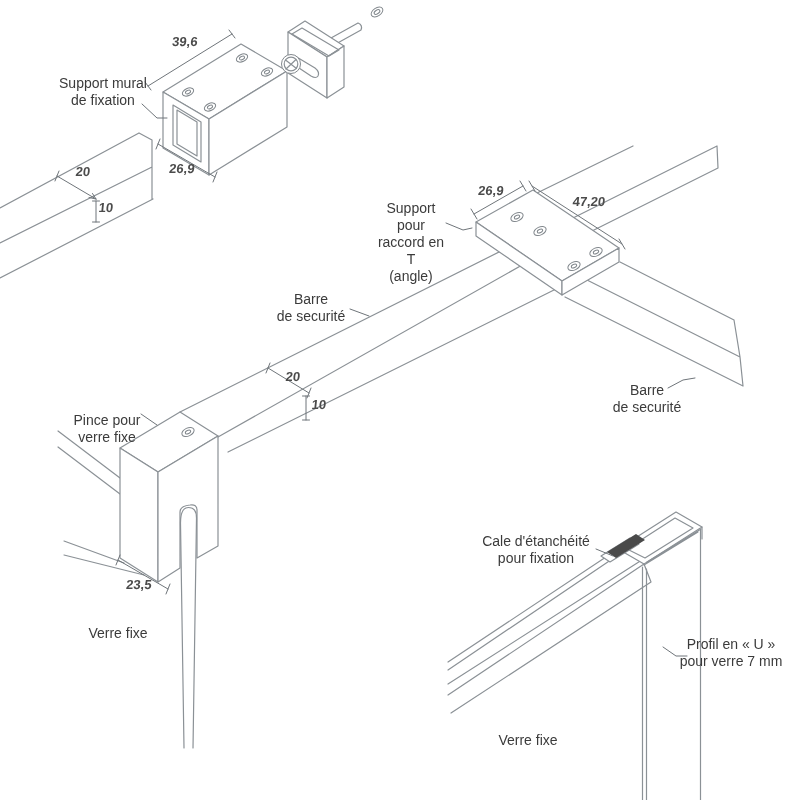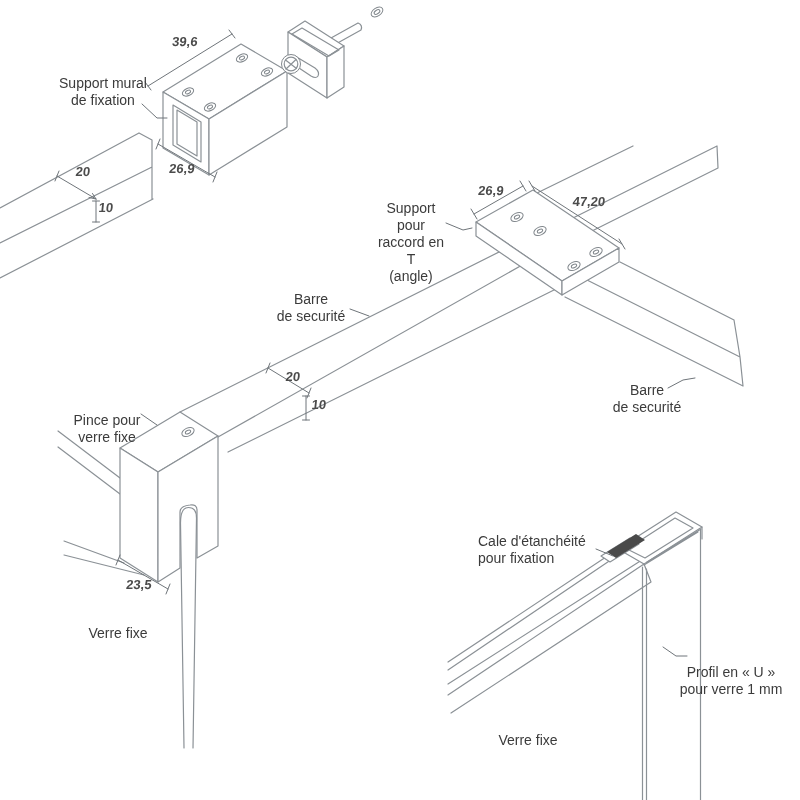--- a/index.html
+++ b/index.html
@@ -6,21 +6,21 @@
   #stage{position:relative;width:800px;height:800px;background:#ffffff;overflow:hidden;
          font-family:"Liberation Sans",sans-serif;}
   #drawing{position:absolute;left:0;top:0;}
   .ln{fill:none;stroke:#8b9196;stroke-width:1.2;stroke-linecap:round;stroke-linejoin:round;}
   .face{fill:#ffffff;stroke:#8b9196;stroke-width:1.2;stroke-linejoin:round;}
   .hole{fill:#ffffff;stroke:#82888d;stroke-width:1;}
   .dim{fill:none;stroke:#6f757a;stroke-width:1;stroke-linecap:round;}
   .leader{fill:none;stroke:#6f757a;stroke-width:1;stroke-linecap:round;stroke-linejoin:round;}
   .seal{fill:#4a4a4a;stroke:none;}
   .lbl{position:absolute;font-size:14px;line-height:1.22;color:#3b3b3b;text-align:center;}
-  .lbl.right{text-align:left;}
+  .lbl.right{text-align:center;}
   .dim-lbl{position:absolute;font-size:13px;font-weight:700;color:#4b4b4b;
            text-align:center;transform:skewX(-6deg);}
 </style>
 </head>
 <body>
 
 <div id="stage">
 
   <svg id="drawing" width="800" height="800" viewBox="0 0 800 800">
 
@@ -192,23 +192,23 @@
 
   <div class="lbl" style="left:84px;top:625px;width:68px;">
     <div>Verre fixe</div>
   </div>
 
   <div class="lbl right" style="left:478px;top:533px;width:116px;">
     <div>Cale d'étanchéité</div>
     <div>pour fixation</div>
   </div>
 
-  <div class="lbl" style="left:678px;top:664px;width:106px;">
+  <div class="lbl" style="left:678px;top:636px;width:106px;">
     <div>Profil en « U »</div>
-    <div>pour verre 1 mm</div>
+    <div>pour verre 7 mm</div>
   </div>
 
   <div class="lbl" style="left:494px;top:732px;width:68px;">
     <div>Verre fixe</div>
   </div>
 
   <div class="dim-lbl" style="left:163px;top:34px;width:44px;">39,6</div>
   <div class="dim-lbl" style="left:160px;top:161px;width:44px;">26,9</div>
   <div class="dim-lbl" style="left:69px;top:164px;width:28px;">20</div>
   <div class="dim-lbl" style="left:94px;top:200px;width:24px;">10</div>

